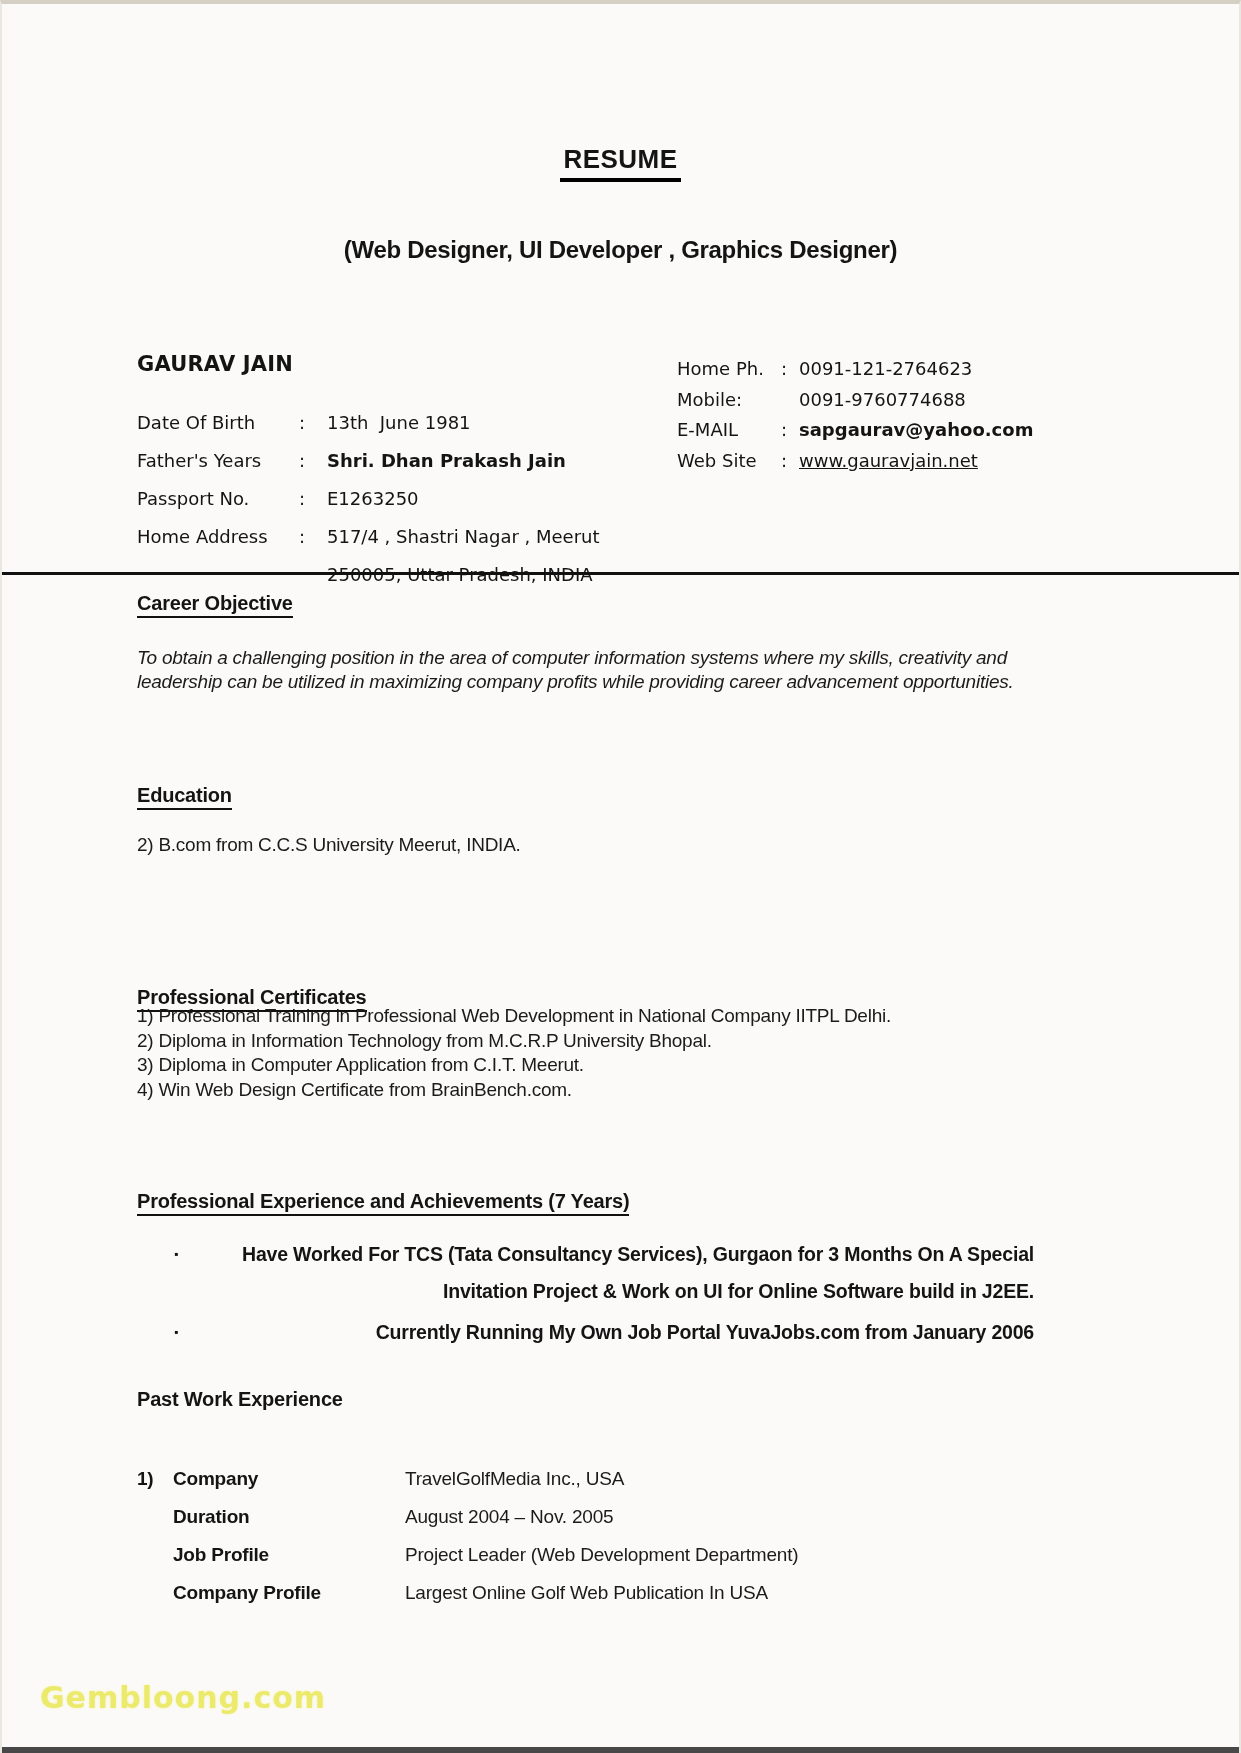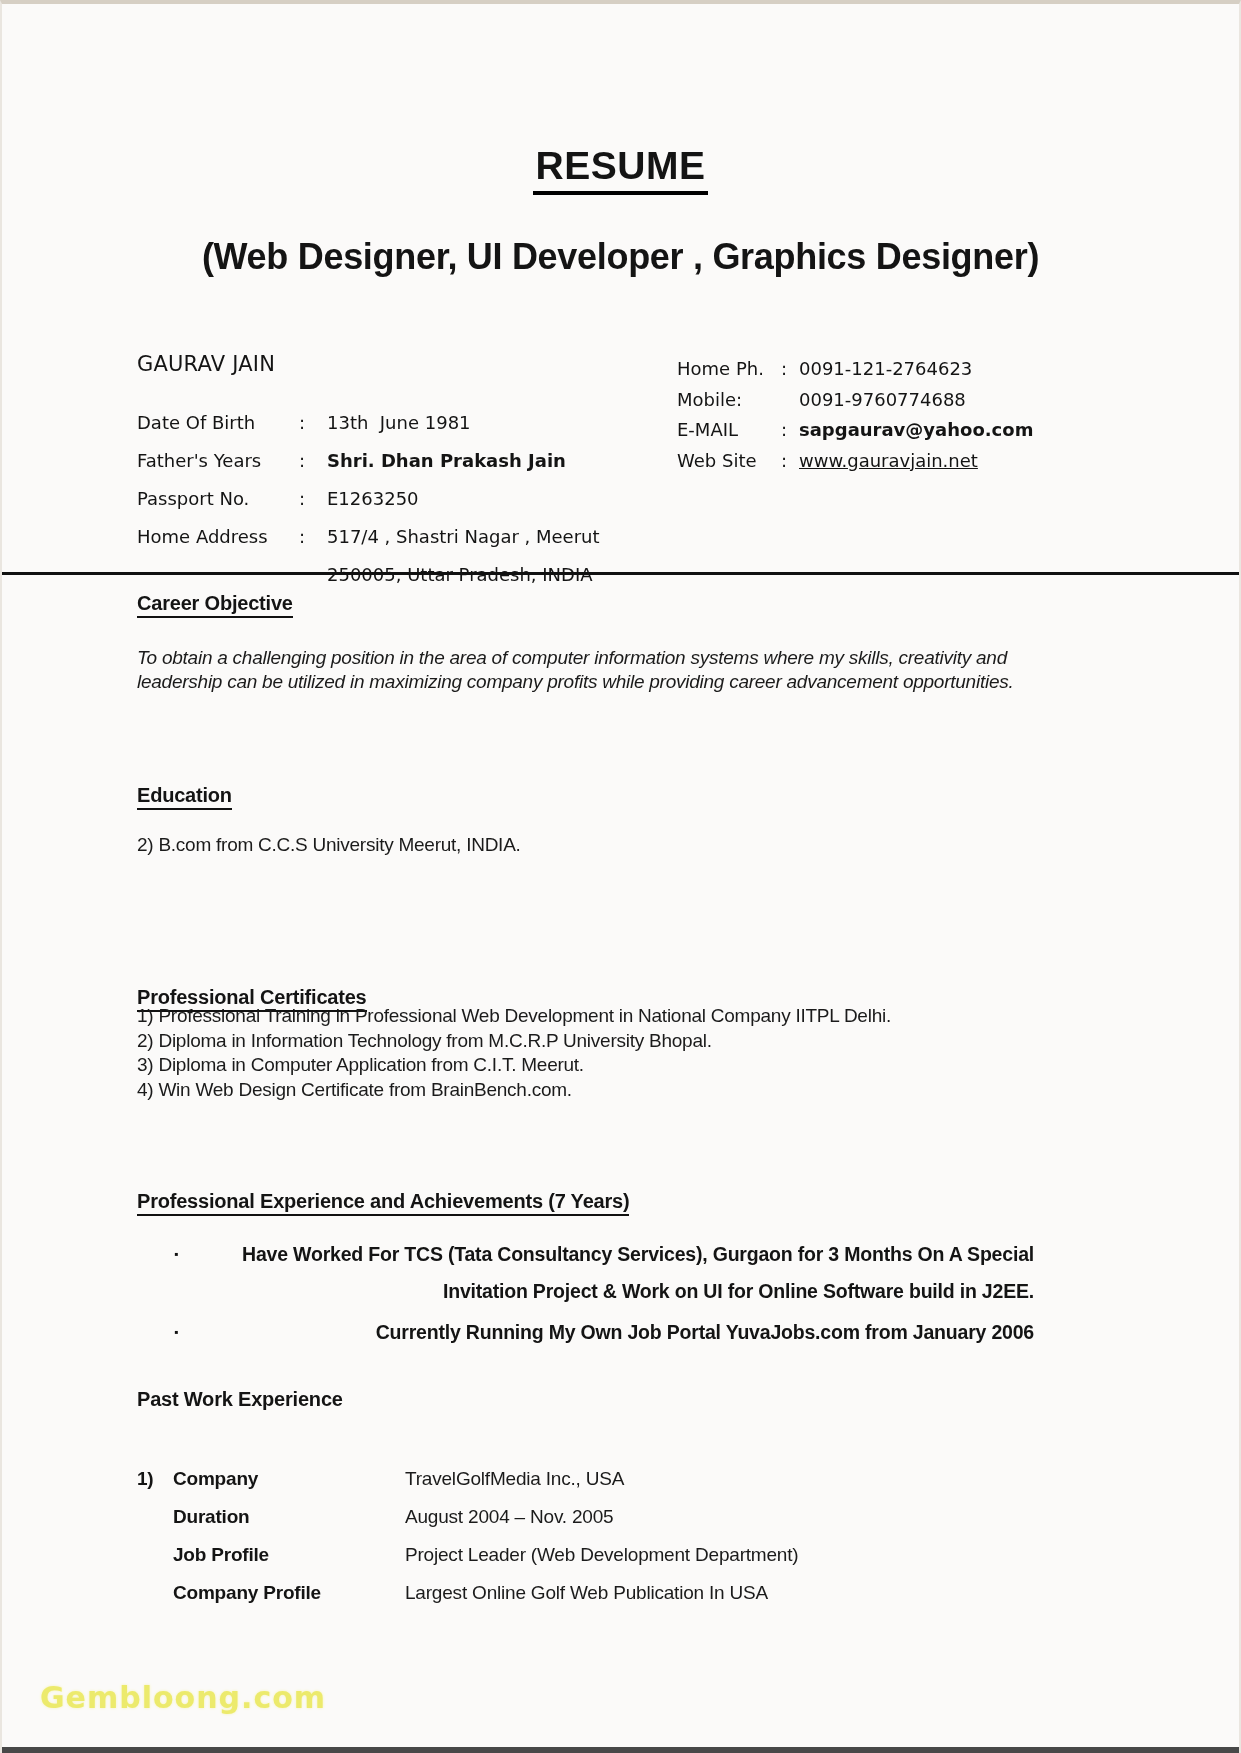--- a/index.html
+++ b/index.html
@@ -14,31 +14,31 @@
     box-sizing:border-box;
     overflow:hidden;
     color:#141414;
     font-family:"Liberation Sans", sans-serif;
   }
   
   .title-wrap{position:absolute;top:140px;left:0;right:0;text-align:center;}
   .title{
     display:inline-block;
     font-family:"Liberation Sans", sans-serif;
-    font-size:39px;font-weight:800;letter-spacing:.5px;
+    font-size:26px;font-weight:800;letter-spacing:.5px;
     border-bottom:4px solid #000;padding:0 3px 3px 3px;text-align:center;
   }
   .subtitle-wrap{position:absolute;top:232px;left:0;right:0;text-align:center;}
-  .subtitle{font-size:36px;font-weight:700;letter-spacing:-.3px;}
+  .subtitle{font-size:24px;font-weight:700;letter-spacing:-.3px;}
 
   
   .name{
     position:absolute;top:348px;left:135px;
     font-family:"DejaVu Sans", sans-serif;
-    font-size:21px;font-weight:400;letter-spacing:.2px;
+    font-size:21px;font-weight:700;letter-spacing:.2px;
   }
   .personal-grid{
     position:absolute;top:406px;left:135px;
     display:grid;grid-template-columns:150px 16px auto;
     font-family:"DejaVu Sans", sans-serif;
     font-size:18px;line-height:26px;white-space:pre;gap:12px;
   }
   .contact-grid{
     position:absolute;top:350px;left:675px;
     display:grid;grid-template-columns:104px 18px auto;

